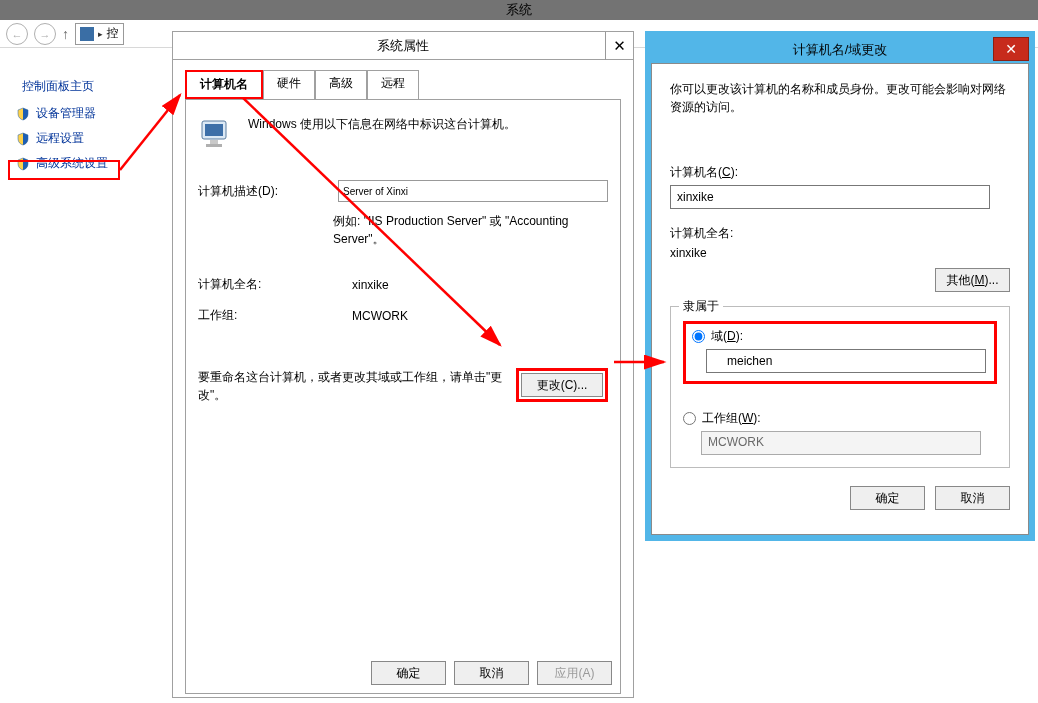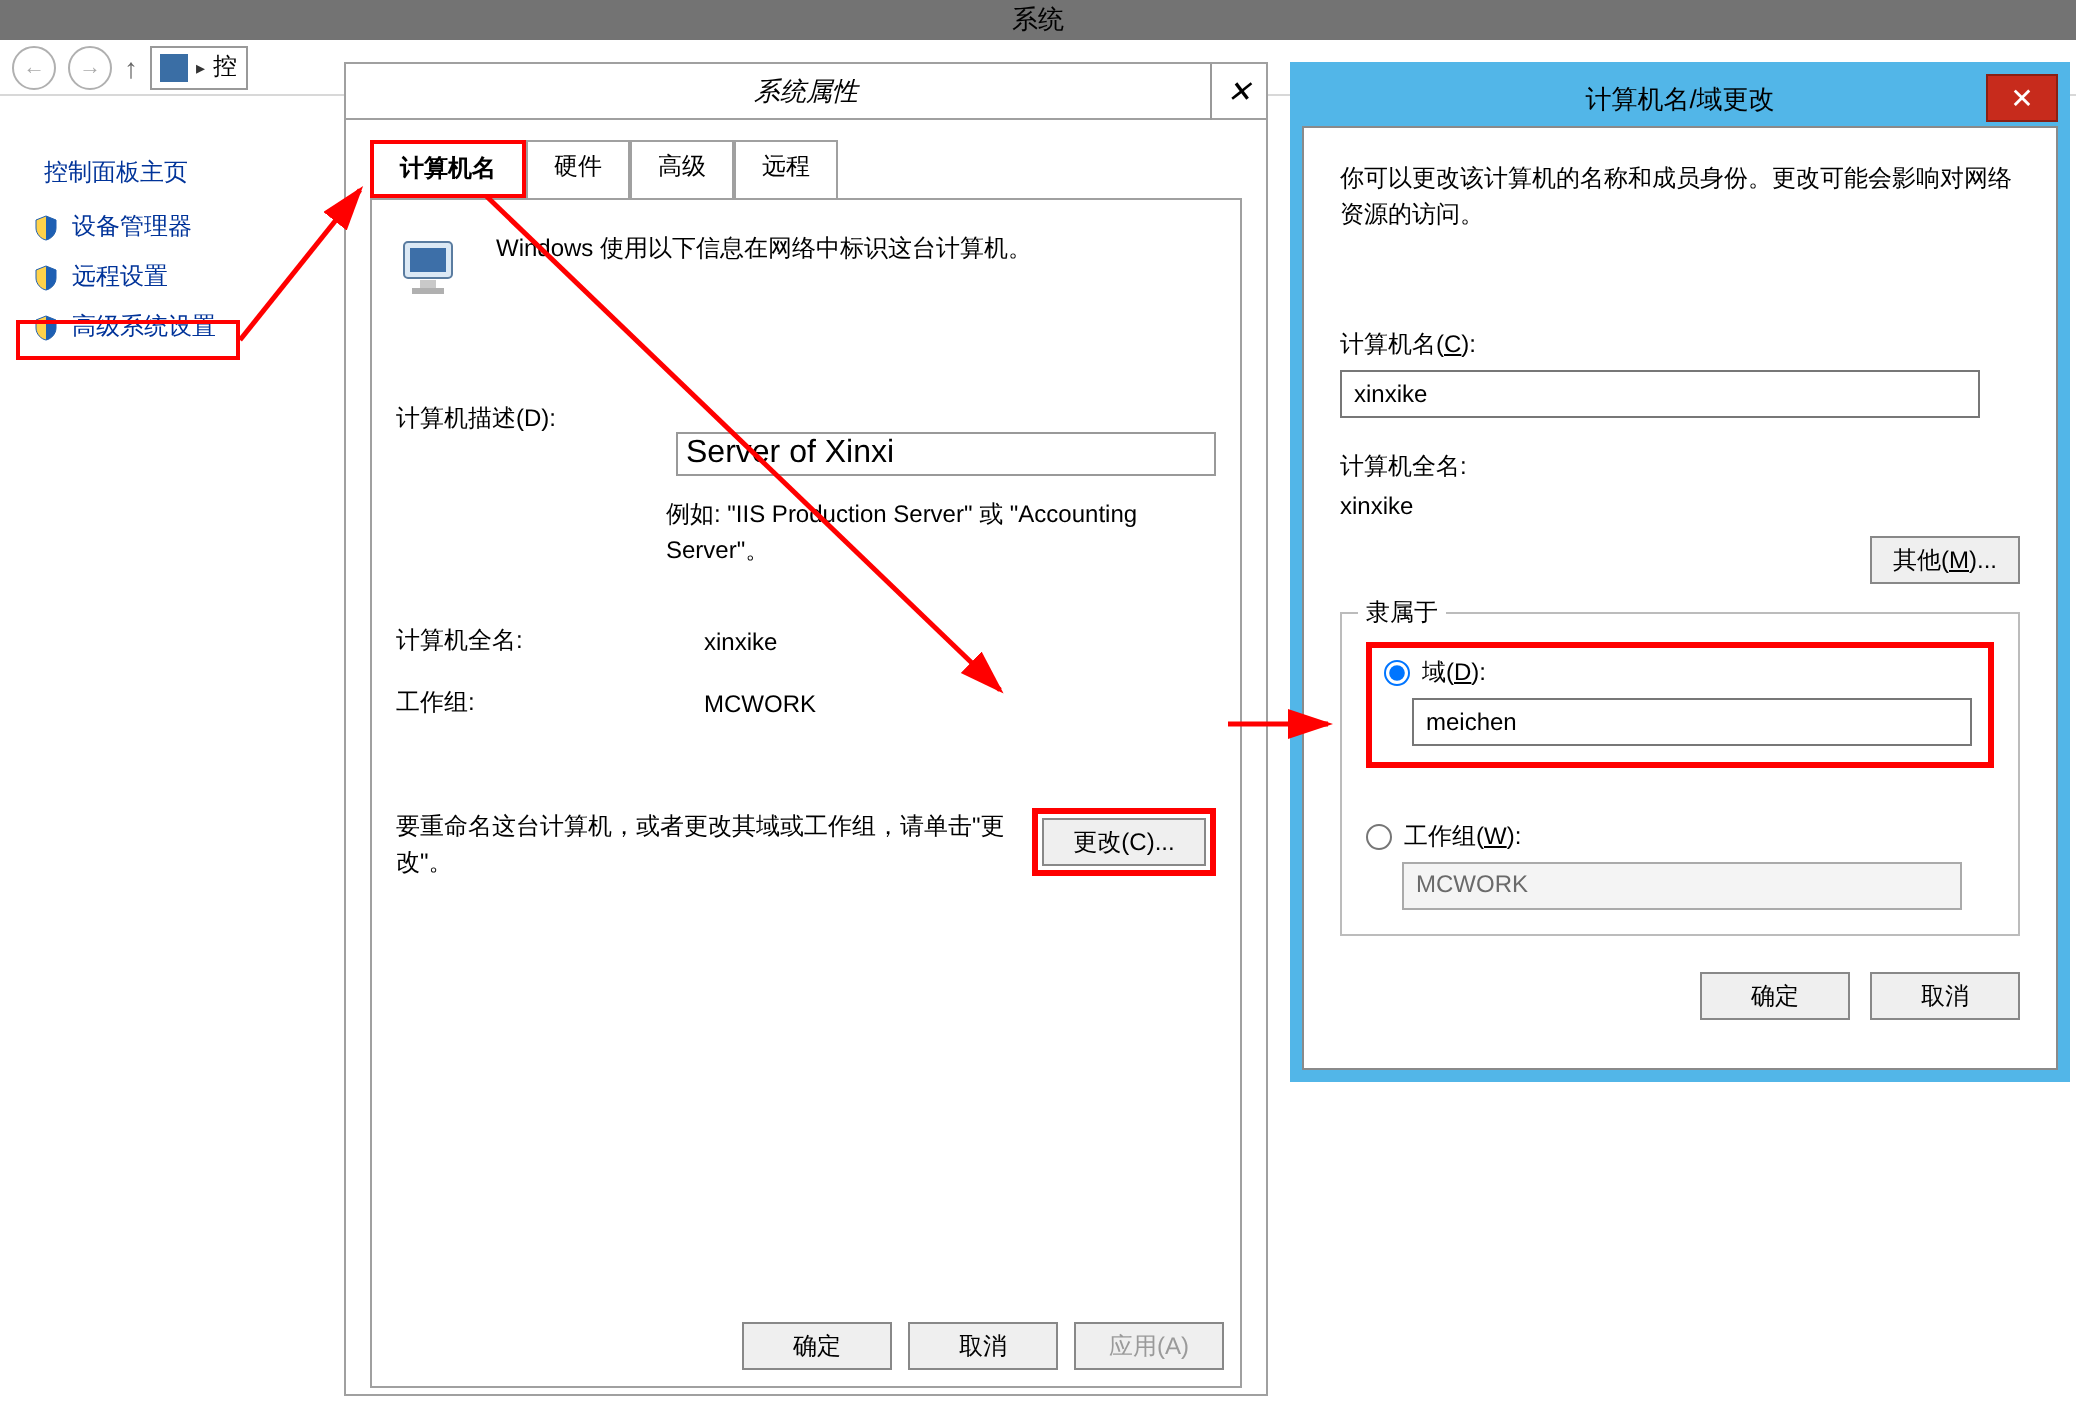--- a/index.html
+++ b/index.html
@@ -20,31 +20,31 @@
   .cpane .heading { color: #003399; margin: 18px 0 10px 12px; }
   .cpane .item { display: flex; align-items: center; gap: 6px; color: #003399; margin: 8px 0 8px 6px; cursor: pointer; }
   .cpane .shield { width: 14px; height: 14px; display: inline-block; }
   .cpane .shield svg { display: block; }
 
   .red-box { border: 2px solid #ff0000; }
   .adv-row-box { position: absolute; top: 160px; left: 8px; width: 112px; height: 20px; }
 
   
   .dlg1 { position: absolute; top: 31px; left: 172px; width: 462px; height: 667px; border: 1px solid #a0a0a0; background: #fff; }
-  .dlg1 .titlebar { height: 28px; background: #fff; border-bottom: 1px solid #a0a0a0; display: flex; align-items: center; justify-content: center; position: relative; font-size: 13px; font-style: italic; }
+  .dlg1 .titlebar { height: 28px; background: #fff; border-bottom: 1px solid #a0a0a0; display: flex; align-items: center; justify-content: center; position: relative; font-size: 13px; }
   .dlg1 .closebtn { position: absolute; right: 0; top: 0; width: 28px; height: 28px; border-left: 1px solid #999; display: flex; align-items: center; justify-content: center; font-size: 15px; cursor: pointer; }
   .dlg1 .tabs { display: flex; padding: 10px 12px 0 12px; }
   .dlg1 .tab { padding: 4px 13px; background: #fff; border: 1px solid #a0a0a0; border-bottom: none; margin-right: 0; cursor: pointer; position: relative; z-index: 1; }
   .dlg1 .tabactive-box { border: 2px solid #ff0000; z-index: 2; font-weight: bold; }
   .dlg1 .tabcontent { border: 1px solid #a0a0a0; margin: 0 12px 12px 12px; padding: 16px 12px; height: 595px; position: relative; background: #fff; }
   .dlg1 .inforow { display: flex; align-items: flex-start; gap: 14px; margin-bottom: 28px; }
   .dlg1 .infoicon { width: 36px; height: 36px; }
   .dlg1 .pair { display: flex; align-items: center; margin-bottom: 10px; gap: 19px; }
   .dlg1 .pair .lbl { width: 135px; }
-  .dlg1 .pair .val input[type=text] { width: 270px; height: 22px; border: 1px solid #999; padding: 0 4px; font-family: inherit; font-size: 16px; margin-top: 36px; }
+  .dlg1 .pair .val input[type=text] { width: 270px; height: 22px; border: 1px solid #999; padding: 0 4px; font-family: inherit; font-size: 10px; }
   .dlg1 .example { margin-left: 135px; margin-bottom: 28px; line-height: 1.5; width: 280px; }
   .dlg1 .renameline { display: flex; align-items: flex-start; gap: 10px; margin-top: 44px; }
   .dlg1 .renameline .txt { flex: 1; line-height: 1.5; }
   .dlg1 .renameline .changebtn-wrap { border: 3px solid #ff0000; padding: 2px; }
   .dlg1 .btn { min-width: 75px; height: 24px; border: 1px solid #888; background: #efefef; font-family: inherit; font-size: 12px; cursor: pointer; }
   .dlg1 .btnrow { position: absolute; bottom: 8px; right: 8px; display: flex; gap: 8px; }
   .dlg1 .btnrow .btn.disabled { color: #9a9a9a; cursor: default; }
 
   
   .dlg2 { position: absolute; top: 31px; left: 645px; width: 390px; height: 510px; background: #52b6e8; padding: 6px; }
@@ -57,21 +57,21 @@
   .dlg2 .textbox { width: 320px; height: 24px; border: 1px solid #777; padding: 0 6px; font-family: inherit; font-size: 12px; display: block; }
   .dlg2 .fullname { margin-top: 16px; }
   .dlg2 .otherbtn-row { display: flex; justify-content: flex-end; margin-top: 8px; }
   .dlg2 .btn2 { min-width: 75px; height: 24px; border: 1px solid #888; background: #efefef; font-family: inherit; font-size: 12px; cursor: pointer; }
   .dlg2 .group { border: 1px solid #bcbcbc; margin-top: 14px; padding: 14px 12px 12px 12px; position: relative; }
   .dlg2 .group .legend { position: absolute; top: -9px; left: 8px; background: #fff; padding: 0 4px; }
   .dlg2 .radio-row { display: flex; align-items: center; gap: 4px; margin-bottom: 4px; }
   .dlg2 .radio-row input[type=radio] { margin: 0 2px 0 0; }
   .dlg2 .domain-box-red { border: 3px solid #ff0000; padding: 4px 6px 8px 6px; margin-bottom: 26px; }
   .dlg2 .wgbox { width: 280px; height: 24px; border: 1px solid #aaa; background: #f4f4f4; color: #6a6a6a; padding: 3px 6px; margin-left: 18px; }
-  .dlg2 .domain-input { width: 280px; height: 24px; border: 1px solid #777; padding: 0 6px; margin-left: 14px; font-family: inherit; font-size: 12px; }
+  .dlg2 .domain-input { width: 280px; height: 24px; border: 1px solid #777; padding: 0 20px; margin-left: 14px; font-family: inherit; font-size: 12px; }
   .dlg2 .okrow { display: flex; justify-content: flex-end; gap: 10px; margin-top: 18px; }
 
   
   .arrows { position: absolute; top: 0; left: 0; width: 1038px; height: 703px; pointer-events: none; }
   .arrows line { stroke: #ff0000; stroke-width: 2.5; }
   .arrows polygon { fill: #ff0000; }
 
   .u { text-decoration: underline; }
 </style>
 </head>

